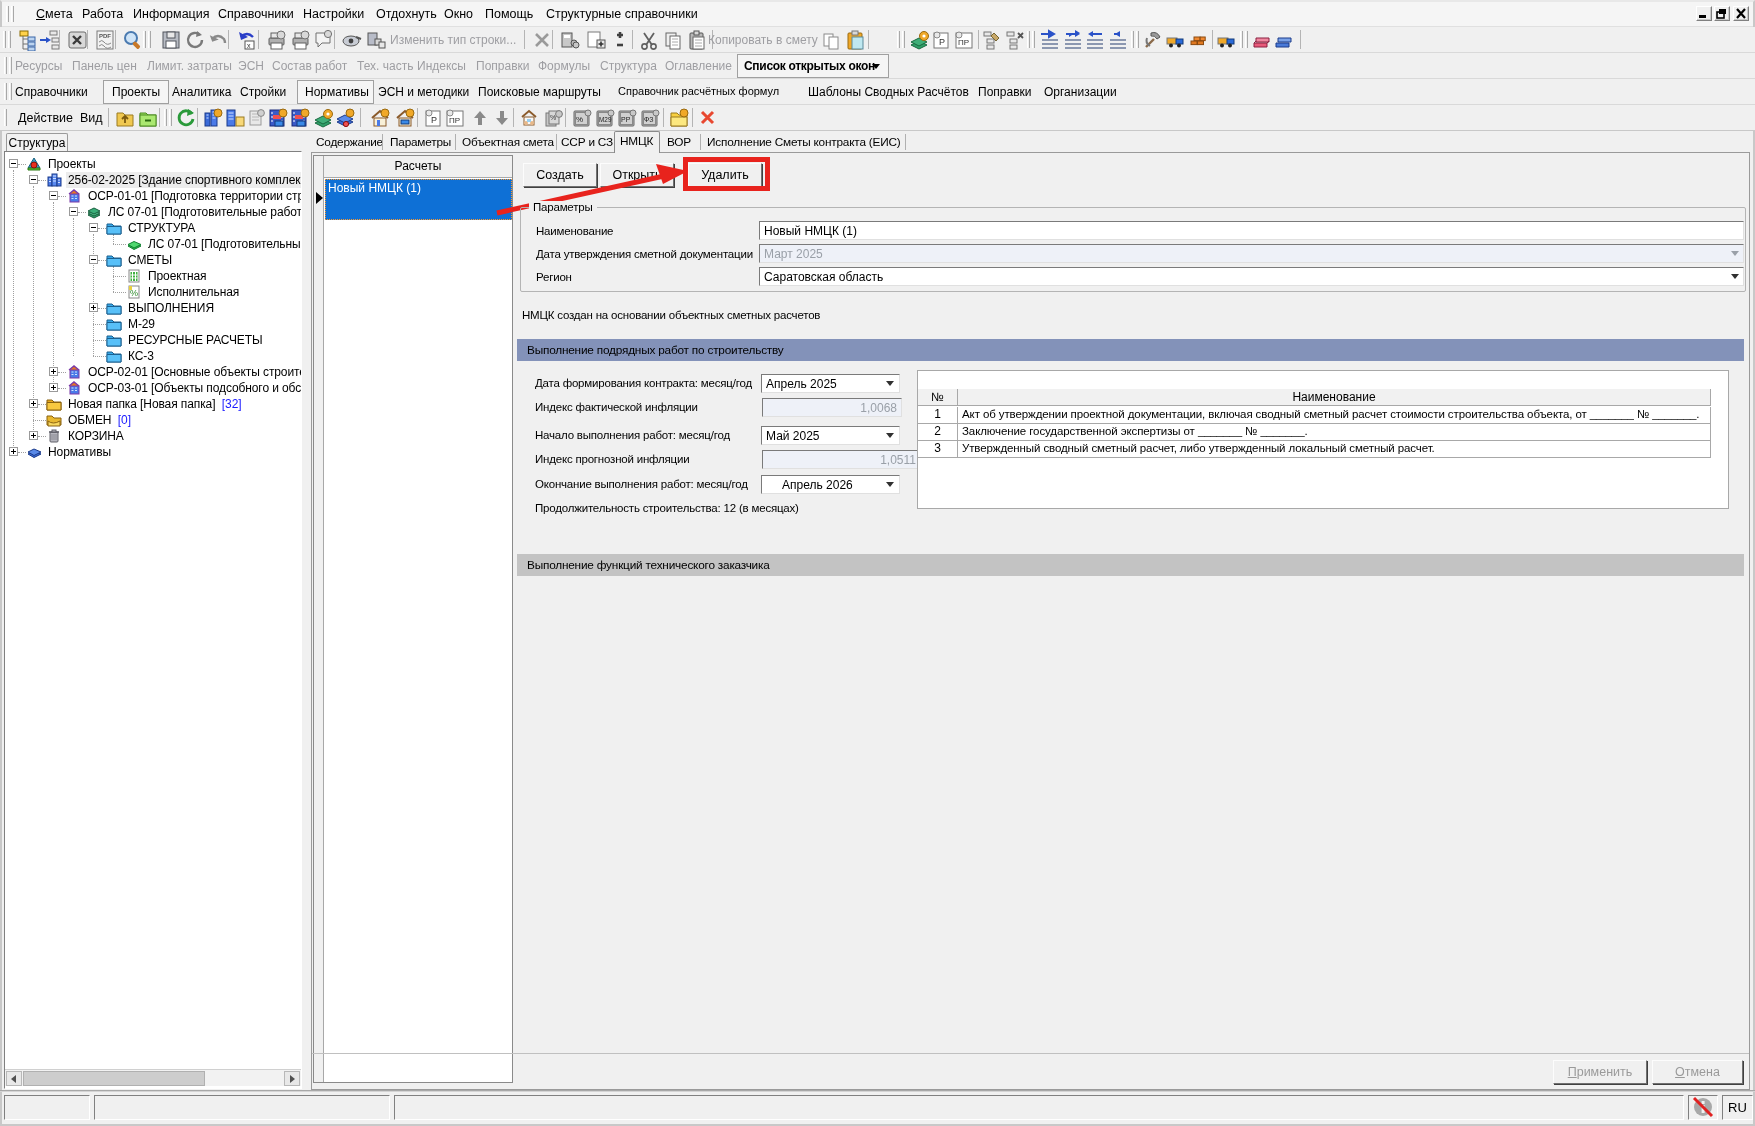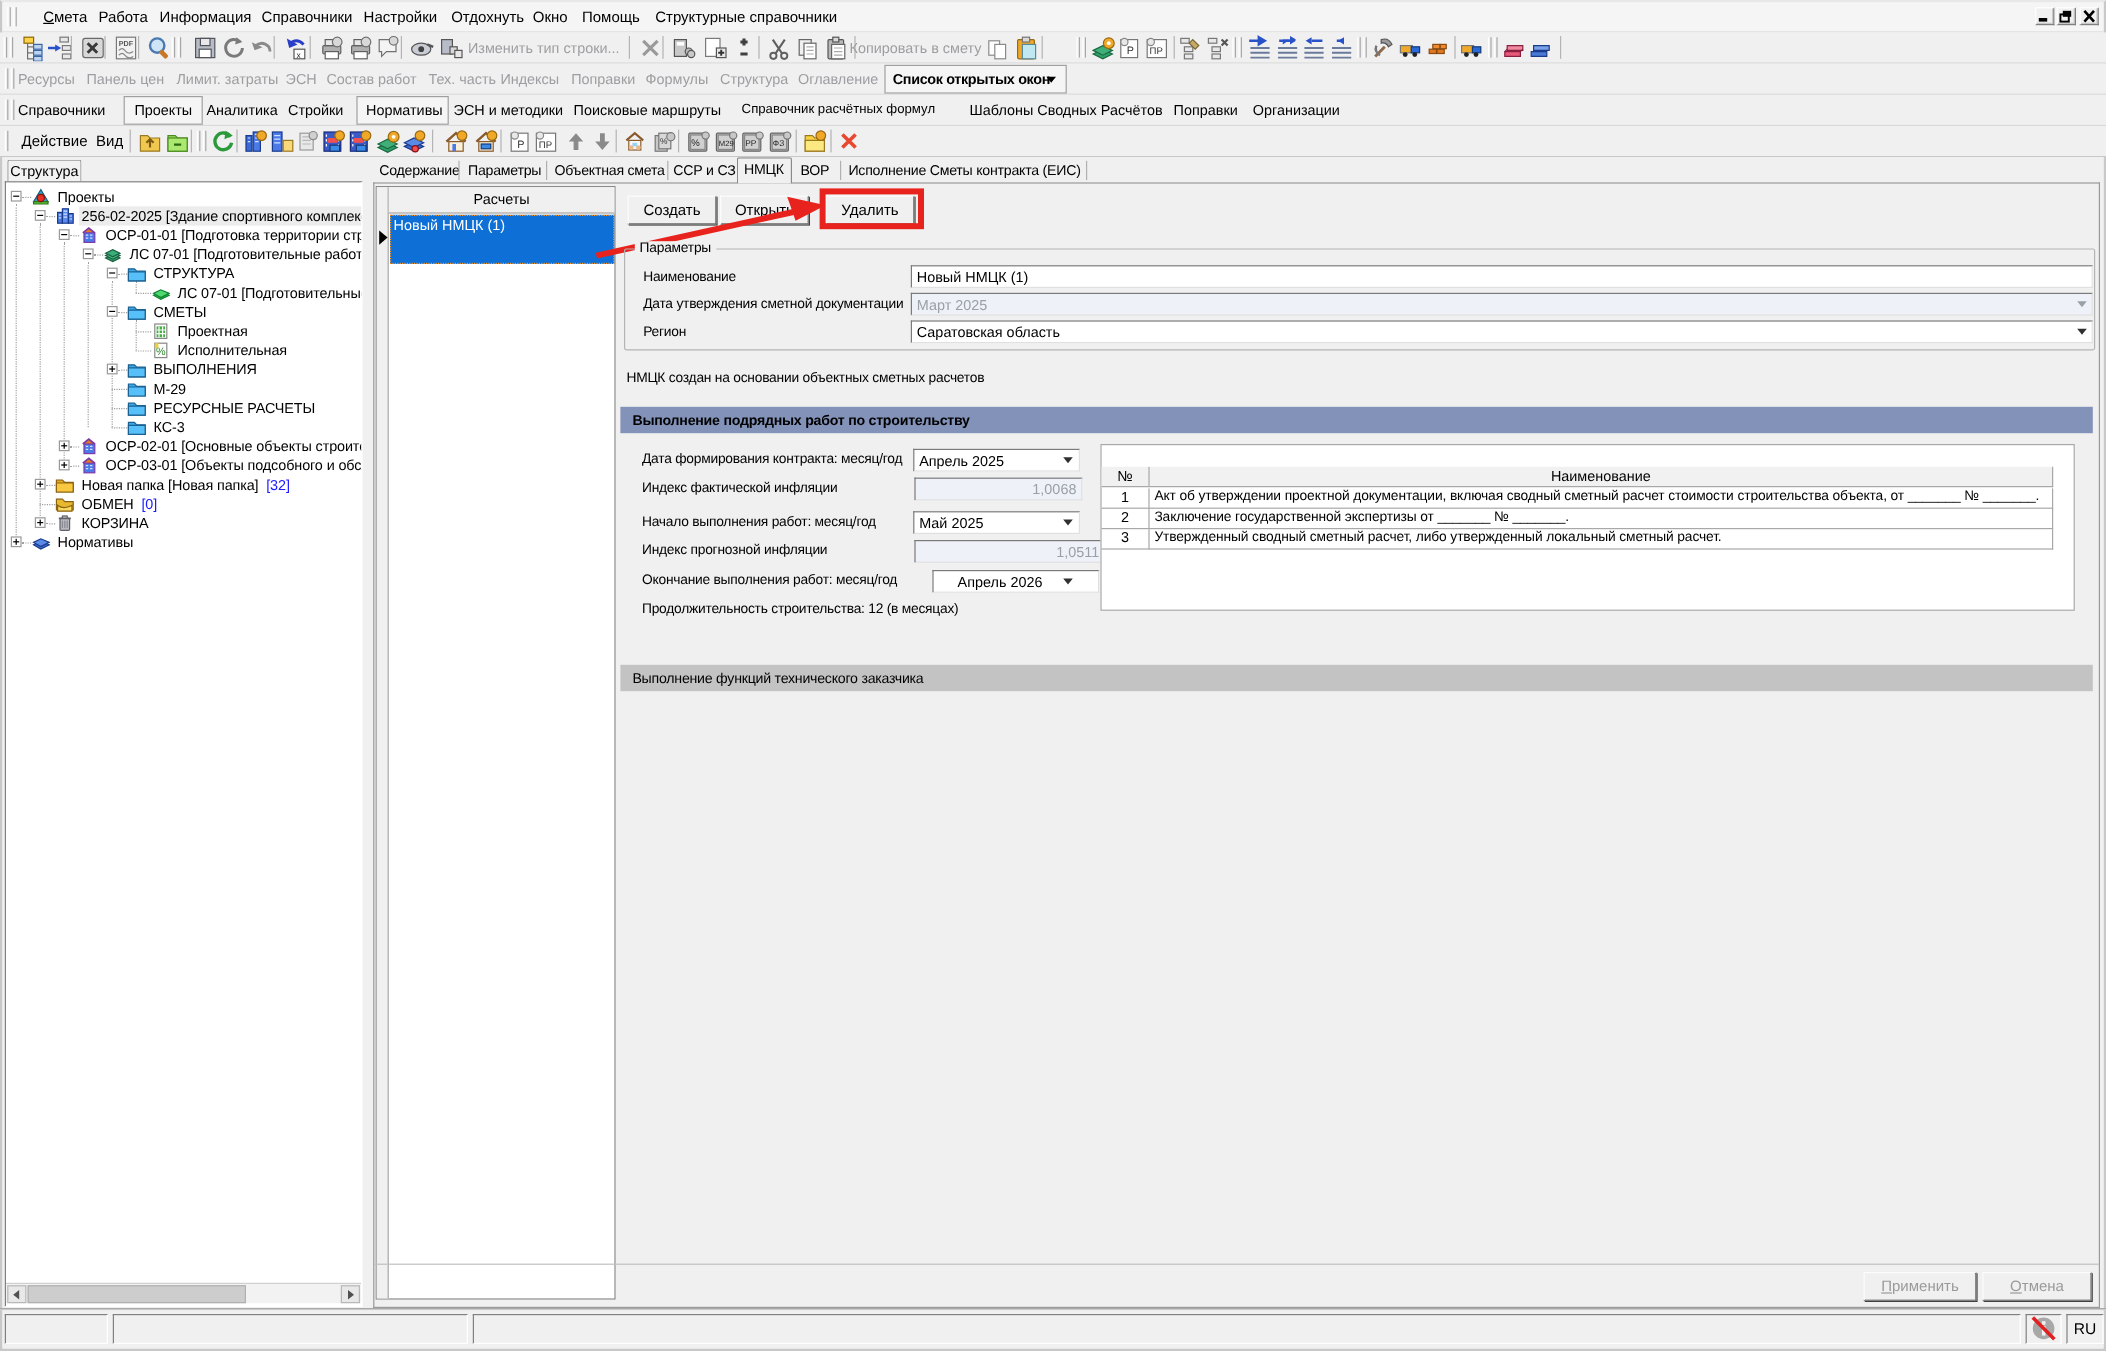--- a/index.html
+++ b/index.html
@@ -837,37 +837,37 @@
     <span class="lbl" style="left:218px;top:70px;background:#f0f0f0;padding:0 4px;">Параметры</span>
     <span class="lbl" style="left:225px;top:94px;">Наименование</span>
     <div class="field" style="left:448px;top:90px;width:985px;height:19px;">Новый НМЦК (1)</div>
     <span class="lbl" style="left:225px;top:117px;">Дата утверждения сметной документации</span>
     <div class="field dis" style="left:448px;top:113px;width:985px;height:19px;">Март 2025</div>
     <div class="darr" style="left:1420px;top:120px;border-top-color:#9aa0a8;"></div>
     <span class="lbl" style="left:225px;top:140px;">Регион</span>
     <div class="field" style="left:448px;top:136px;width:985px;height:19px;">Саратовская область</div>
     <div class="darr" style="left:1420px;top:143px;"></div>
     <span class="lbl" style="left:211px;top:178px;">НМЦК создан на основании объектных сметных расчетов</span>
-    <div class="abs" style="left:206px;top:208px;width:1227px;height:22px;background:#8392b9;line-height:22px;padding-left:10px;font-size:11.8px;letter-spacing:-0.2px;font-weight:bold;">Выполнение подрядных работ по строительству</div>
+    <div class="abs" style="left:206px;top:208px;width:1227px;height:22px;background:#8392b9;line-height:22px;padding-left:10px;font-size:11.8px;letter-spacing:-0.2px;">Выполнение подрядных работ по строительству</div>
     <span class="lbl" style="left:224px;top:246px;">Дата формирования контракта: месяц/год</span>
     <span class="lbl" style="left:224px;top:270px;">Индекс фактической инфляции</span>
     <span class="lbl" style="left:224px;top:298px;">Начало выполнения работ: месяц/год</span>
     <span class="lbl" style="left:224px;top:322px;">Индекс прогнозной инфляции</span>
     <span class="lbl" style="left:224px;top:347px;">Окончание выполнения работ: месяц/год</span>
     <div class="field" style="left:450px;top:243px;width:139px;height:19px;">Апрель 2025</div>
     <div class="darr" style="left:575px;top:250px;"></div>
     <div class="field dis" style="left:451px;top:267px;width:140px;height:19px;">
       <span style="float:right">1,0068</span>
     </div>
     <div class="field" style="left:450px;top:295px;width:139px;height:19px;">Май 2025</div>
     <div class="darr" style="left:575px;top:302px;"></div>
     <div class="field dis" style="left:451px;top:319px;width:159px;height:19px;">
       <span style="float:right">1,0511</span>
     </div>
-    <div class="field" style="left:466px;top:344px;width:139px;height:19px;padding-left:20px;">Апрель 2026</div>
+    <div class="field" style="left:450px;top:344px;width:139px;height:19px;padding-left:20px;">Апрель 2026</div>
     <div class="darr" style="left:575px;top:351px;"></div>
     <span class="lbl" style="left:224px;top:371px;">Продолжительность строительства: 12 (в месяцах)</span>
     <div class="abs" style="left:606px;top:239px;width:812px;height:139px;background:#fff;border:1px solid #a8a8a8;">
       <div class="abs" style="left:0;top:18px;width:39px;height:17px;background:#f1f1f1;border-bottom:1px solid #a8a8a8;text-align:center;line-height:16px;">№</div>
       <div class="abs" style="left:39px;top:18px;width:754px;height:17px;background:#f1f1f1;border-bottom:1px solid #a8a8a8;border-left:1px solid #a8a8a8;border-right:1px solid #a8a8a8;text-align:center;line-height:16px;">Наименование</div>
       <div class="abs" style="left:0;top:36px;width:39px;height:17px;border-bottom:1px solid #a8a8a8;text-align:center;line-height:15px;">1</div>
       <div class="abs" style="left:39px;top:36px;width:754px;height:17px;border-bottom:1px solid #a8a8a8;border-left:1px solid #a8a8a8;border-right:1px solid #a8a8a8;line-height:15px;padding-left:4px;white-space:nowrap;overflow:hidden;font-size:11.5px;letter-spacing:-0.1px;">Акт об утверждении проектной документации, включая сводный сметный расчет стоимости строительства объекта, от _______ № _______.</div>
       <div class="abs" style="left:0;top:53px;width:39px;height:17px;border-bottom:1px solid #a8a8a8;text-align:center;line-height:15px;">2</div>
       <div class="abs" style="left:39px;top:53px;width:754px;height:17px;border-bottom:1px solid #a8a8a8;border-left:1px solid #a8a8a8;border-right:1px solid #a8a8a8;line-height:15px;padding-left:4px;white-space:nowrap;overflow:hidden;font-size:11.5px;letter-spacing:-0.1px;">Заключение государственной экспертизы от _______ № _______.</div>
       <div class="abs" style="left:0;top:70px;width:39px;height:17px;border-bottom:1px solid #a8a8a8;text-align:center;line-height:15px;">3</div>

